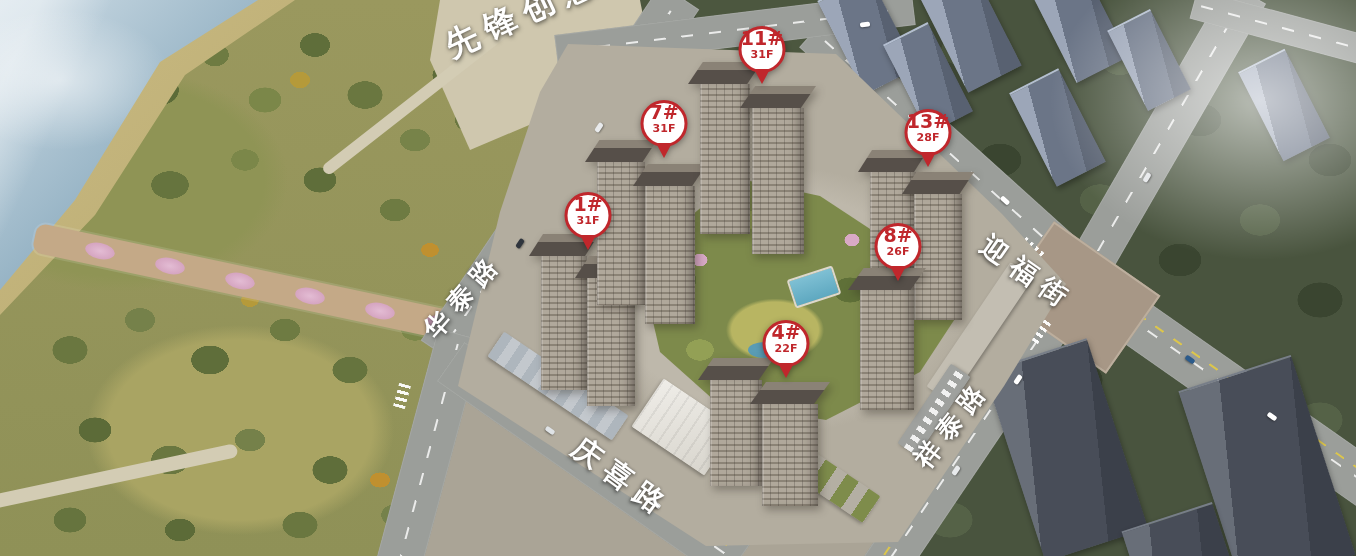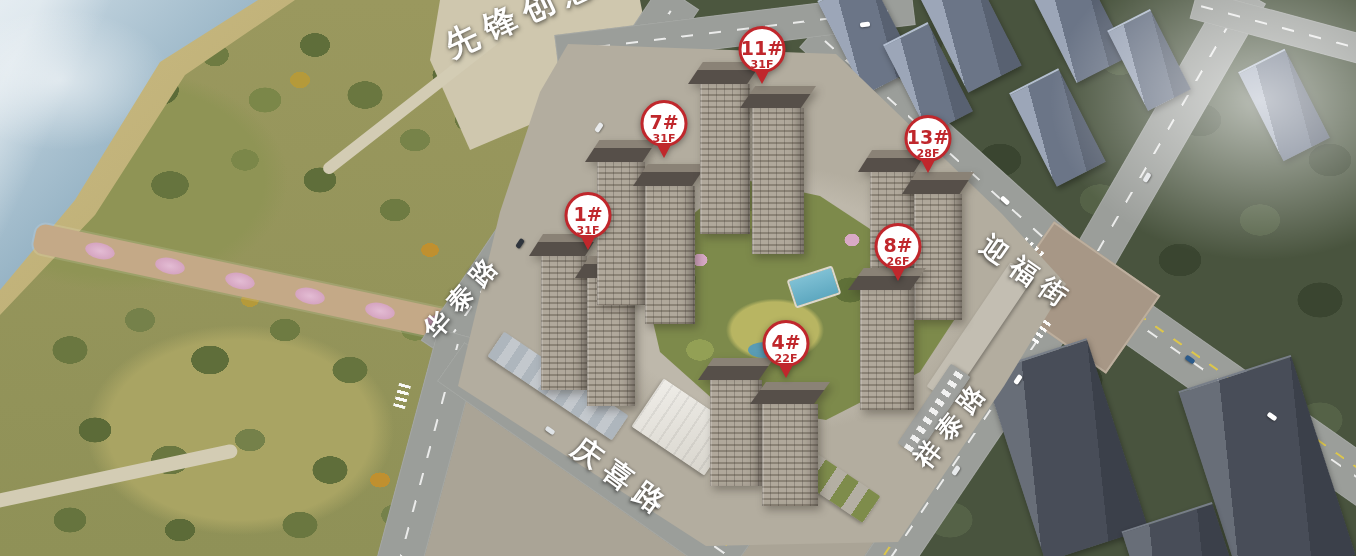--- a/index.html
+++ b/index.html
@@ -180,21 +180,21 @@
     background:radial-gradient(closest-side,rgba(255,255,255,.62),rgba(255,255,255,0));}
 
   
   .road-label{
     z-index:30;color:#fff;font-weight:700;letter-spacing:9px;white-space:nowrap;line-height:1;
     text-shadow:0 2px 4px rgba(0,0,0,.5),0 0 3px rgba(0,0,0,.35);
     transform:translate(-50%,-50%) rotate(var(--rot,0deg));
   }
   .pin{z-index:40;transform:translate(-50%,-100%);filter:drop-shadow(0 2px 3px rgba(0,0,0,.38));cursor:pointer;}
   .pin-head{position:relative;width:47px;height:47px;background:#fff;border:3px solid #c0272c;border-radius:50%;
-    display:flex;flex-direction:column;align-items:center;justify-content:flex-end;}
+    display:flex;flex-direction:column;align-items:center;justify-content:flex-start;}
   .pin-id{position:static;font-size:19px;font-weight:800;color:#c0272c;line-height:1;}
   .pin-fl{position:static;font-size:11px;font-weight:700;color:#c0272c;line-height:1;margin-top:1px;}
   .pin-tail{position:relative;width:16px;height:15px;background:#c0272c;margin:-4px auto 0;
     clip-path:polygon(0 0,100% 0,50% 100%);}
 </style>
 </head>
 <body>
 
 <div class="stage">
 
@@ -322,21 +322,21 @@
     </div>
     <div class="pin-tail"></div>
   </div>
   <div class="pin" style="left: 664px; top: 158px;">
     <div class="pin-head">
       <div class="pin-id">7#</div>
       <div class="pin-fl">31F</div>
     </div>
     <div class="pin-tail"></div>
   </div>
-  <div class="pin" style="left: 928px; top: 173px;">
+  <div class="pin" style="left: 928px; top: 167px;">
     <div class="pin-head">
       <div class="pin-id">13#</div>
       <div class="pin-fl">28F</div>
     </div>
     <div class="pin-tail"></div>
   </div>
   <div class="pin" style="left: 588px; top: 250px;">
     <div class="pin-head">
       <div class="pin-id">1#</div>
       <div class="pin-fl">31F</div>

